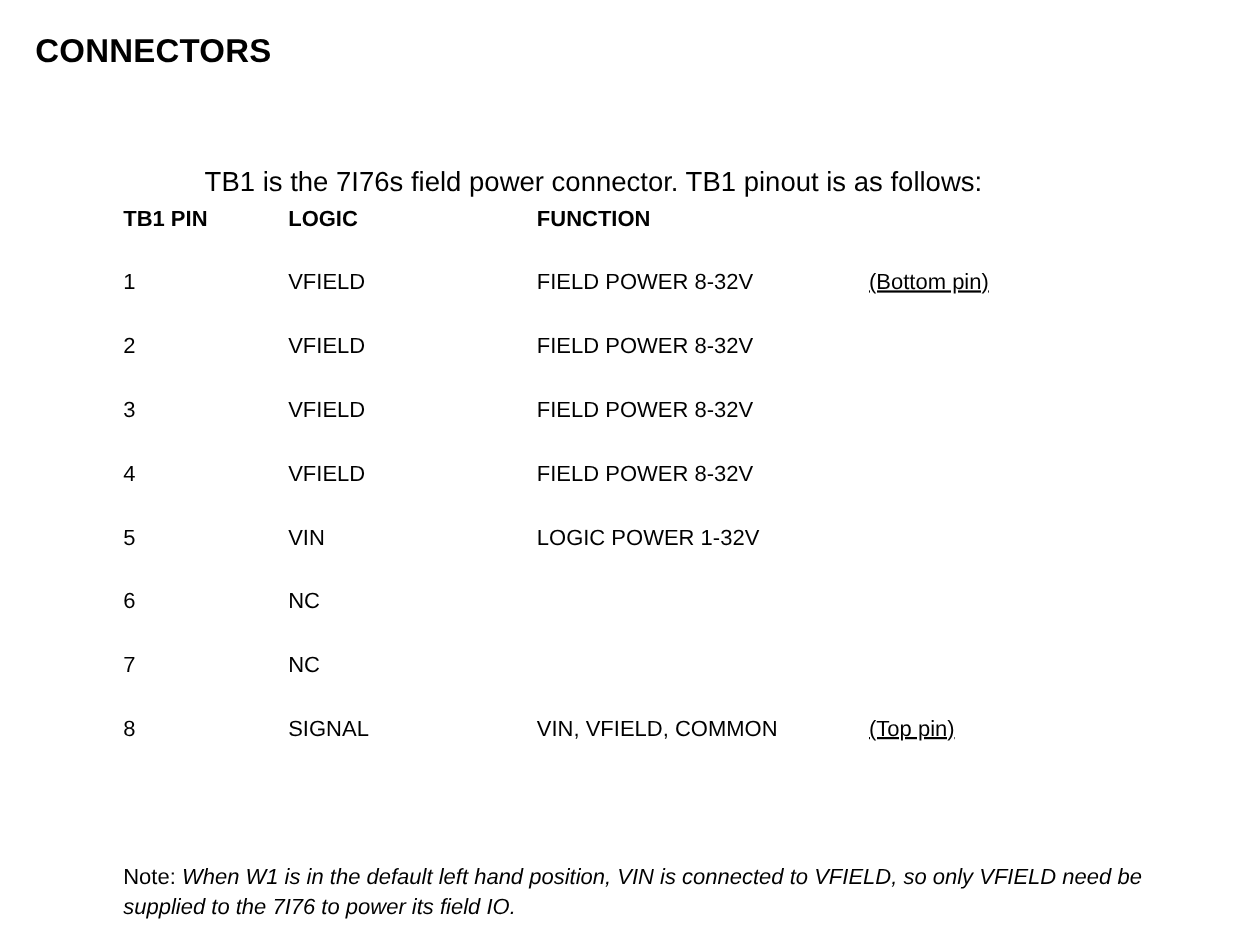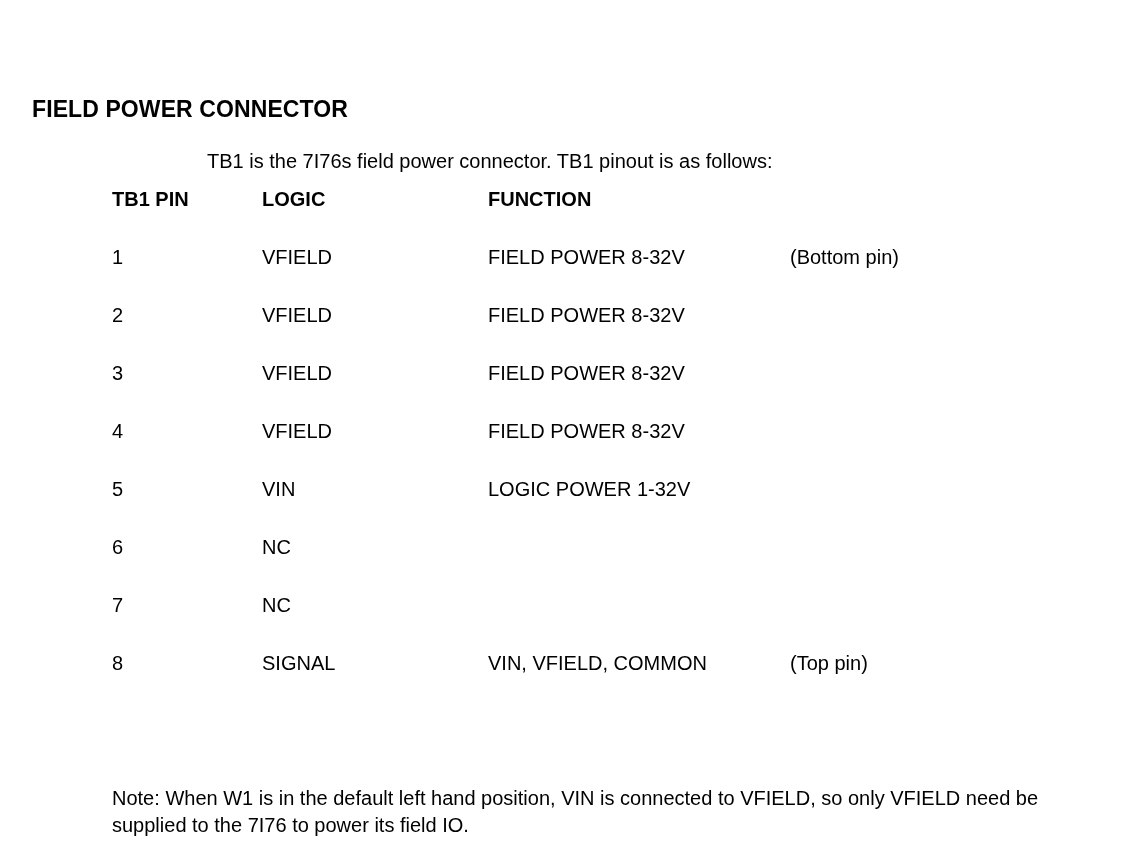--- a/index.html
+++ b/index.html
@@ -41,24 +41,23 @@
     letter-spacing: 0.1px;
     line-height: 28px;
     white-space: nowrap;
   }
 
   
   .intro {
     position: absolute;
     left: 186px;
     top: 128px;
-    font-size: 20px;
+    font-size: 25px;
     line-height: 26px;
     white-space: nowrap;
-    margin-left: 21px;
   }
 
   
   .pin-table {
     position: absolute;
     left: 112px;
     top: 186px;
     border-collapse: collapse;
     font-size: 20px;
   }
@@ -72,45 +71,46 @@
     font-weight: normal;
     line-height: 26px;
     height: 58px;
   }
   .pin-table thead th {
     font-weight: bold;
   }
   .col-pin   { width: 150px; }
   .col-sig   { width: 226px; }
   .col-func  { width: 302px; }
-  .col-note  { width: 160px; }
+  .col-note  { width: 160px; text-decoration: underline; }
 
   
   .note {
     position: absolute;
     left: 112px;
     top: 765px;
     width: 990px;
     font-size: 20px;
     line-height: 27px;
   }
   .note-label {
     font-style: normal;
     text-align: right;
   }
   .note-body {
+    font-style: italic;
   }
 </style>
 </head>
 <body>
 
 <div class="page">
 
+  <h1 class="doc-title">CONNECTORS</h1>
 
-  <h2 class="doc-subtitle">FIELD POWER CONNECTOR</h2>
 
   <p class="intro">TB1 is the 7I76s field power connector. TB1 pinout is as follows:</p>
 
   <table class="pin-table">
     <thead>
       <tr>
         <th class="col-pin">TB1 PIN</th>
         <th class="col-sig">LOGIC</th>
         <th class="col-func">FUNCTION</th>
         <th class="col-note"></th>

